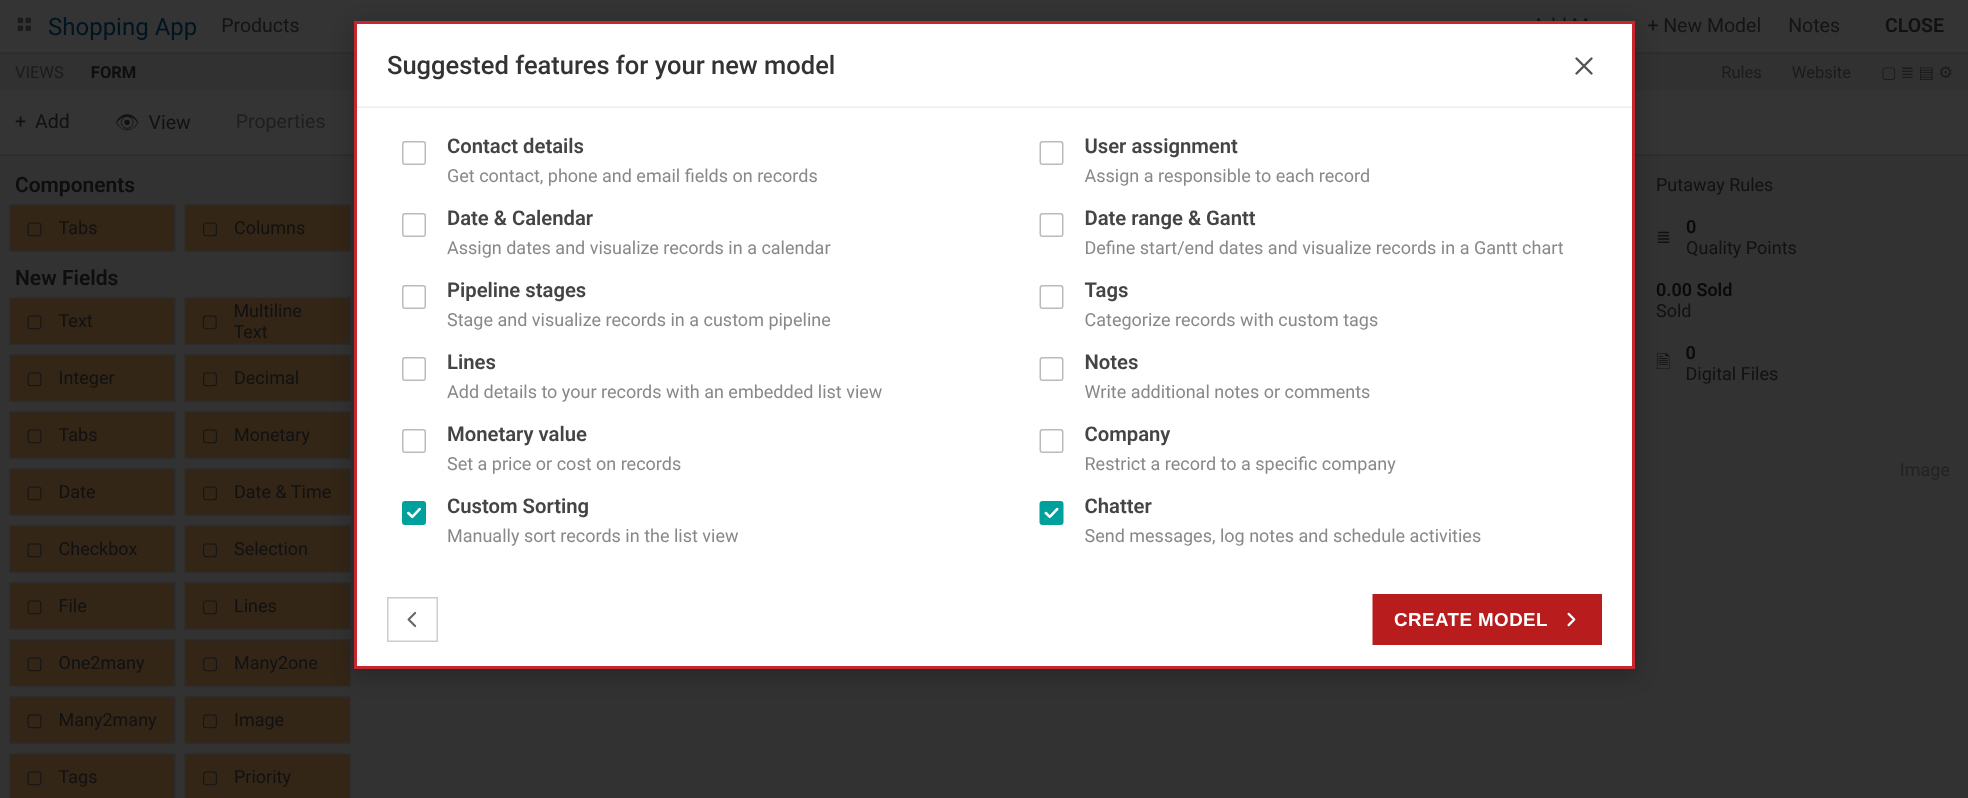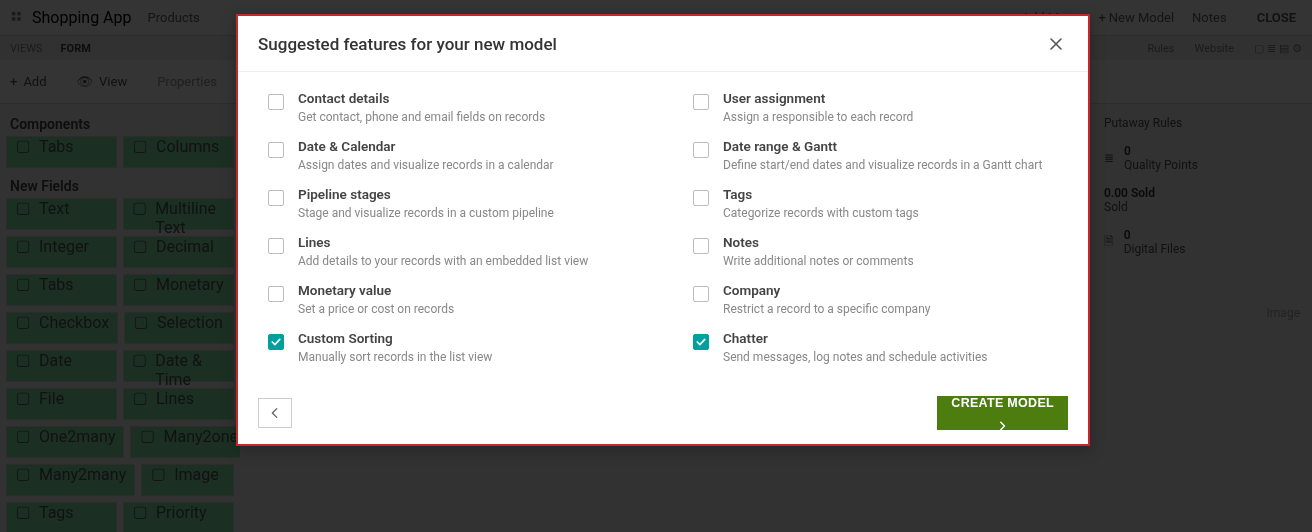--- a/index.html
+++ b/index.html
@@ -14,42 +14,42 @@
   
   .app {
     position: absolute; inset: 0;
     filter: brightness(0.45);
     background: #f7f7f7;
   }
   .topbar {
     display:flex; align-items:center; height:36px; background:#fff; border-bottom:1px solid #ddd;
     padding:0 10px; color:#555; font-size:14px;
   }
-  .topbar .title { font-size:16px; margin-left:6px; color:#000000; }
+  .topbar .title { font-size:16px; margin-left:6px; color:#0369a1; }
   .topbar .crumb { margin-left:16px; color:#666; font-size:13px; }
   .topbar-right { margin-left:auto; display:flex; gap:18px; align-items:center; color:#666; font-size:13px;}
   .topbar-right a { color:#666; text-decoration:none; }
   .tb-close { margin-left:6px; padding:2px 6px; font-weight:600; color:#555; }
 
   .viewtabs {
     display:flex; align-items:center; height:24px; padding:0 10px; gap:18px; font-size:11px; color:#888; background:#f2f2f2;
   }
   .viewtabs .sel { color:#444; font-weight:700; }
 
   .toolbar {
     display:flex; align-items:center; height:44px; padding:0 10px; gap:30px; font-size:13px; color:#555; background:#fff;
     border-bottom:1px solid #e0e0e0;
   }
 
   .left-panel { position:absolute; left:0; top:104px; bottom:0; width:240px; overflow:hidden; padding:6px; }
   .lp-head { font-size:14px; font-weight:600; color:#444; margin:6px 4px 4px; }
   .lp-row { display:flex; gap:6px; margin-bottom:6px; }
   .lp-box {
-    flex:1; display:flex; height:32px; padding:0 8px;
-    background:#86efac; border:1px solid #ddd; font-size:16px; color:#555; gap:8px;
+    flex:1; display:flex; align-items:center; height:32px; padding:0 8px;
+    background:#fdba74; border:1px solid #ddd; font-size:12px; color:#555; gap:8px;
   }
   .lp-icon { width:16px; height:16px; display:inline-flex; align-items:center; justify-content:center; color:#666; }
 
   .right-panel {
     position:absolute; right:0; top:104px; width:220px; padding:12px; font-size:12px; color:#555;
   }
   .rp-item { display:flex; align-items:center; gap:10px; margin-bottom:14px; }
   .rp-num { font-weight:600; color:#333; }
 
   
@@ -93,22 +93,22 @@
 
   .modal-foot {
     display:flex; align-items:center; height:56px; padding:0 20px 6px;
   }
   .back-btn {
     width:34px; height:30px; border:1px solid #ccc; display:flex; align-items:center;
     justify-content:center; cursor:pointer; color:#555;
   }
   .create-btn {
     margin-left:auto; height:34px; padding:0 14px; display:flex; align-items:center; gap:10px;
-    background:#4d7c0f; color:#fff; font-weight:700; font-size:12.5px; letter-spacing:.3px;
-    border:none; cursor:pointer;flex-direction:column;
+    background:#b91c1c; color:#fff; font-weight:700; font-size:12.5px; letter-spacing:.3px;
+    border:none; cursor:pointer;
   }
   
   svg { display:block; }
 </style>
 </head>
 <body>
 
 <div class="app">
   <div class="topbar">
     <span class="lp-icon">
@@ -185,35 +185,35 @@
             <span>Tabs</span>
           </div>
           <div class="lp-box">
             <span class="lp-icon">▢</span>
             <span>Monetary</span>
           </div>
         </div>
         <div class="lp-row">
           <div class="lp-box">
             <span class="lp-icon">▢</span>
+            <span>Date</span>
+          </div>
+          <div class="lp-box">
+            <span class="lp-icon">▢</span>
+            <span>Date &amp; Time</span>
+          </div>
+        </div>
+        <div class="lp-row">
+          <div class="lp-box">
+            <span class="lp-icon">▢</span>
             <span>Checkbox</span>
           </div>
           <div class="lp-box">
             <span class="lp-icon">▢</span>
             <span>Selection</span>
-          </div>
-        </div>
-        <div class="lp-row">
-          <div class="lp-box">
-            <span class="lp-icon">▢</span>
-            <span>Date</span>
-          </div>
-          <div class="lp-box">
-            <span class="lp-icon">▢</span>
-            <span>Date &amp; Time</span>
           </div>
         </div>
         <div class="lp-row">
           <div class="lp-box">
             <span class="lp-icon">▢</span>
             <span>File</span>
           </div>
           <div class="lp-box">
             <span class="lp-icon">▢</span>
             <span>Lines</span>

